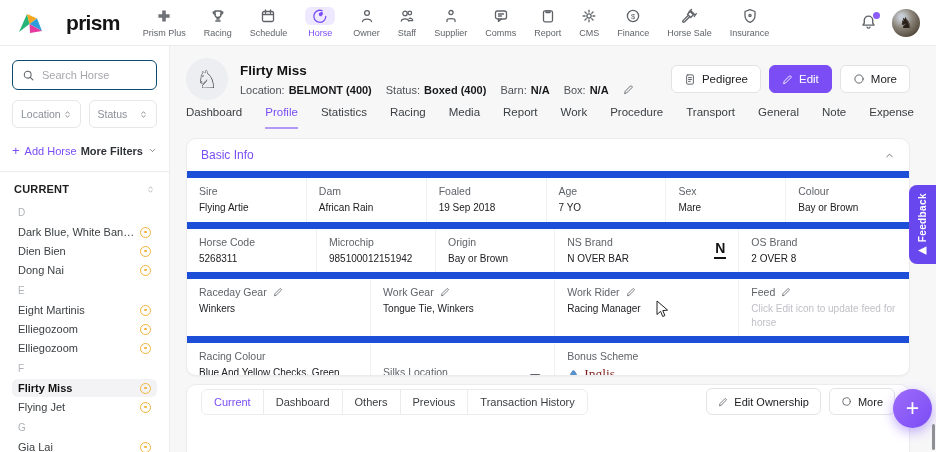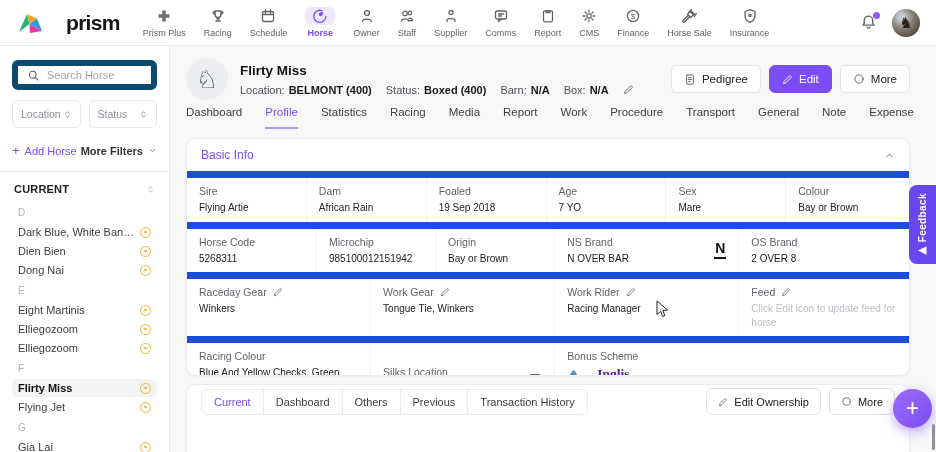--- a/index.html
+++ b/index.html
@@ -8,31 +8,31 @@
   svg { display:block; }
   .stk { fill:none; stroke:#5f6368; stroke-width:1.3; stroke-linecap:round; stroke-linejoin:round; }
 
   
   .topbar { position:absolute; top:0; left:0; right:0; height:46px; background:#fff; border-bottom:1px solid #ececef; display:flex; align-items:center; z-index:20; }
   .logo { display:flex; align-items:center; gap:22px; margin-left:18px; }
   .logo-text { font-size:21px; font-weight:700; color:#141414; letter-spacing:-0.7px; }
   .nav { display:flex; margin-left:14px; }
   .nav-item { padding:0 9px; display:flex; flex-direction:column; align-items:center; gap:3px; font-size:9px; color:#5f6368; cursor:pointer; }
   .nav-item .nicon { height:18px; display:flex; align-items:center; justify-content:center; }
-  .nav-item.active { color:#7a4df5;font-weight:bold; }
+  .nav-item.active { color:#7a4df5; }
   .nav-item.active .nicon { background:#efe9ff; border-radius:6px; padding:1px 7px; }
   .nav-item.active .stk { stroke:#7a4df5; }
   .topbar-right { margin-left:auto; display:flex; align-items:center; gap:15px; margin-right:16px; }
   .bell { position:relative; }
   .bell-dot { position:absolute; top:-2px; right:-3px; width:7px; height:7px; background:#8b5cf6; border-radius:50%; }
   .avatar { width:28px; height:28px; border-radius:50%; background:radial-gradient(circle at 35% 30%, #c7cdd4 10%, #8a8377 40%, #4a3f33 85%); display:flex; align-items:center; justify-content:center; color:#2a2019; font-size:15px; }
 
   
   .sidebar { position:absolute; top:46px; left:0; width:170px; bottom:0; background:#fff; border-right:1px solid #ececef; padding:14px 12px 0; overflow:hidden; }
-  .search-box { height:30px; border:6px solid #0c4a6e; border-radius:6px; display:flex; align-items:center; gap:7px; padding:0 9px; }
+  .search-box { height:30px; border:1px solid #0c4a6e; border-radius:6px; display:flex; align-items:center; gap:7px; padding:0 9px; }
   .search-box input { border:none; outline:none; width:100%; font-size:11px; color:#333; }
   .search-box input::placeholder { color:#a6a6ad; }
   .filter-row { display:flex; gap:8px; margin-top:10px; }
   .select { flex:1; height:28px; border:1px solid #e7e7ea; border-radius:6px; display:flex; align-items:center; justify-content:space-between; padding:0 8px; font-size:10.5px; color:#8a8f98; cursor:pointer; }
   .actions-row { display:flex; justify-content:space-between; align-items:center; margin-top:15px; font-size:11px; }
   .add-horse { color:#7a4df5; display:flex; align-items:center; gap:5px; cursor:pointer; }
   .add-horse .plus { font-size:13px; }
   .more-filters { color:#2f3237; display:flex; align-items:center; gap:5px; cursor:pointer; }
   .side-divider { height:1px; background:#ececef; margin:13px -12px 0; }
   .current-row { display:flex; justify-content:space-between; align-items:center; padding:11px 2px 7px; font-size:11px; font-weight:700; color:#1e1e1e; letter-spacing:.2px; }
@@ -68,21 +68,21 @@
   .card-owners { top:338px; height:130px; }
 
   .row { display:flex; border-top:7px solid #1d4ed8; }
   .cell { padding:7px 12px; border-right:1px solid #f1f1f3; }
   .cell:last-child { border-right:none; }
   .lbl { font-size:10.5px; color:#5f6368; margin-bottom:4px; display:flex; align-items:center; gap:6px; }
   .val { font-size:10px; color:#202124; line-height:1.35; }
   .val.placeholder { color:#bfbfc6; }
   .flex-between { display:flex; justify-content:space-between; align-items:center; }
   .n-symbol { font-weight:800; font-size:14px; color:#111; border-bottom:2.5px solid #111; line-height:1.05; padding:0 1px 1px; }
-  .inglis { display:flex; align-items:center; gap:17px; color:#4c1d95; font-family:"Liberation Serif", serif; font-weight:700; font-size:13.5px; }
+  .inglis { display:flex; align-items:center; gap:4px; color:#7f1d1d; font-family:"Liberation Serif", serif; font-weight:400; font-size:13.5px; }
 
   .owners-toolbar { display:flex; align-items:center; padding:3px 14px 9px; }
   .own-tabs { display:flex; }
   .own-tab { border:1px solid #ececef; background:#fff; padding:6px 12px; font-size:11px; color:#3c4043; margin-left:-1px; cursor:pointer; white-space:nowrap; }
   .own-tab:first-child { border-radius:6px 0 0 6px; margin-left:0; }
   .own-tab:last-child { border-radius:0 6px 6px 0; }
   .own-tab.active { color:#7a4df5; }
   .toolbar-right { margin-left:auto; display:flex; gap:8px; }
   .link-btn { border:1px solid #e3e3e6; border-radius:6px; height:27px; padding:0 11px; font-size:11px; color:#202124; display:flex; align-items:center; gap:6px; background:#fff; cursor:pointer; }
 

